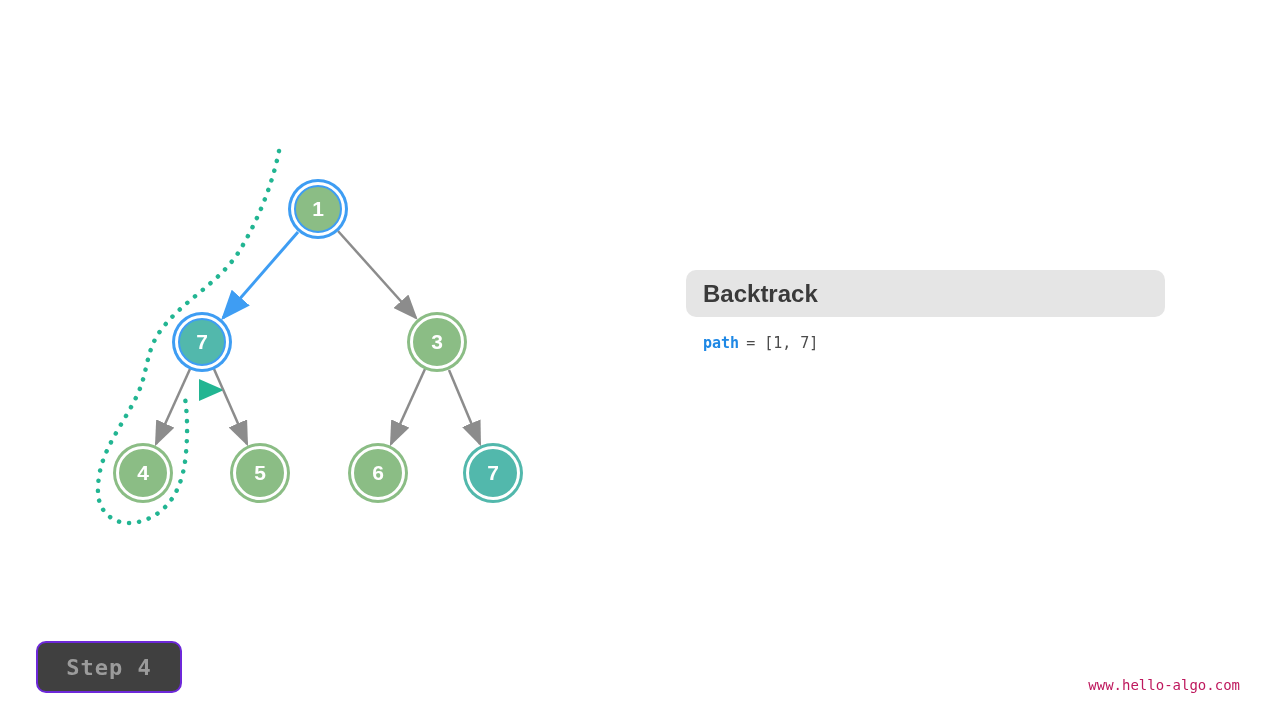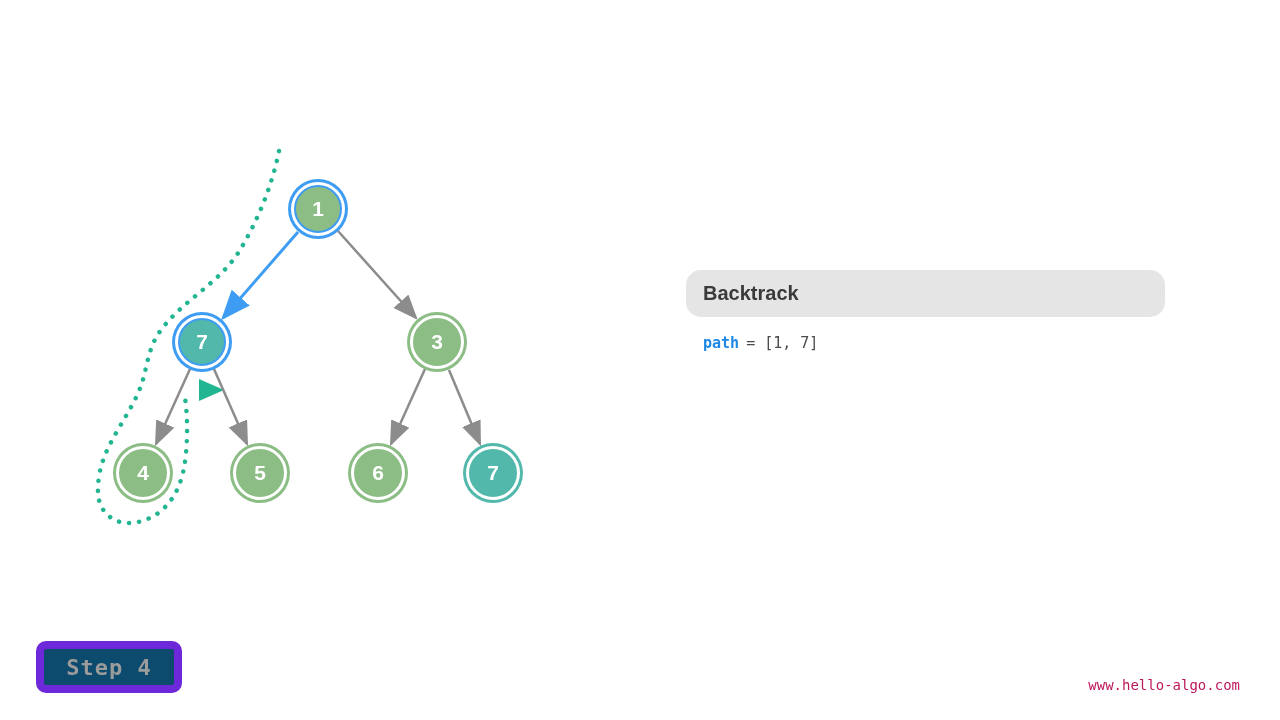--- a/index.html
+++ b/index.html
@@ -76,26 +76,26 @@
   }
   .caption-line .bold-label { font-weight: bold; }
 
   .backtrack-box {
     position: absolute;
     left: 686px;
     top: 270px;
     width: 479px;
     height: 47px;
     background: #E5E5E5;
-    border-radius: 15px;
+    border-radius: 10px;
     display: flex;
     align-items: center;
     padding-left: 17px;
     box-sizing: border-box;
-    font-size: 20px;
+    font-size: 24px;
     color: var(--text-dark);
     white-space: nowrap;
   }
   .backtrack-box .bold-label { font-weight: bold; }
 
   .var-line {
     position: absolute;
     left: 703px;
     font-family: "DejaVu Sans Mono", monospace;
     font-size: 15px;
@@ -108,23 +108,23 @@
   .path-line .var-name { color: var(--path-blue); }
   .res-line  .var-name { color: var(--res-teal); }
   .var-rest  { margin-left: 7px; }
 
   .step-box {
     position: absolute;
     left: 36px;
     top: 641px;
     width: 146px;
     height: 52px;
-    border: 8px solid #6d28d9;
+    border: 2px solid #6d28d9;
     border-radius: 10px;
-    background: #0c4a6e;
+    background: #404040;
     display: flex;
     align-items: center;
     justify-content: center;
     font-family: "DejaVu Sans Mono", monospace;
     font-size: 22px;
     font-weight: bold;
     color: #9B9B9B;
     box-sizing: border-box;
     letter-spacing: 1px;
   }

